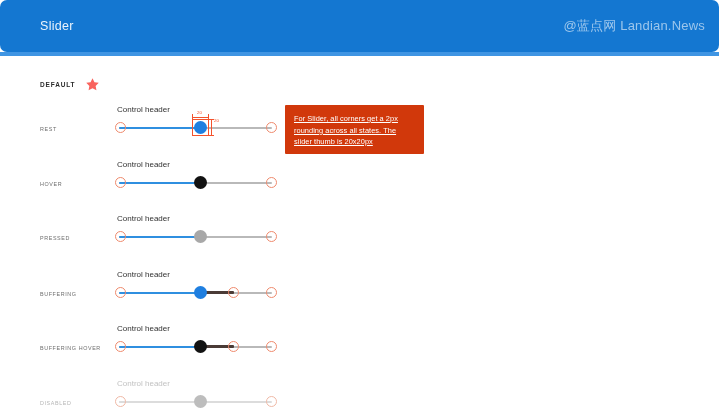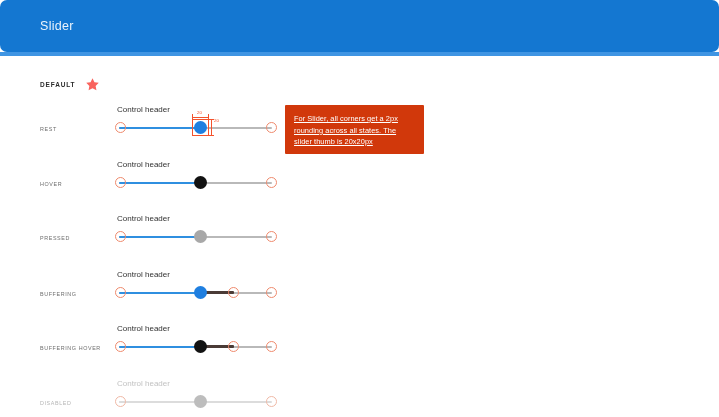--- a/index.html
+++ b/index.html
@@ -212,20 +212,21 @@
     line-height: 11.5px;
     letter-spacing: .05px;
     text-decoration: underline;
   }
 </style>
 </head>
 <body>
 
 <div class="app-header">
   <div class="app-title">Slider</div>
+  <div class="watermark">@蓝点网 Landian.News</div>
 </div>
 <div class="app-header-underline"></div>
 
 <div class="canvas">
 
   <div class="section-head">
     <span class="section-title">DEFAULT</span>
     <span class="star-icon">
       <svg width="15" height="15" viewBox="0 0 24 24" aria-hidden="true">
         <path d="M12 1.8 L15.1 8.4 L22 9.3 L17 14.2 L18.3 21.2 L12 17.9 L5.7 21.2 L7 14.2 L2 9.3 L8.9 8.4 Z" fill="#f9635d"></path>

